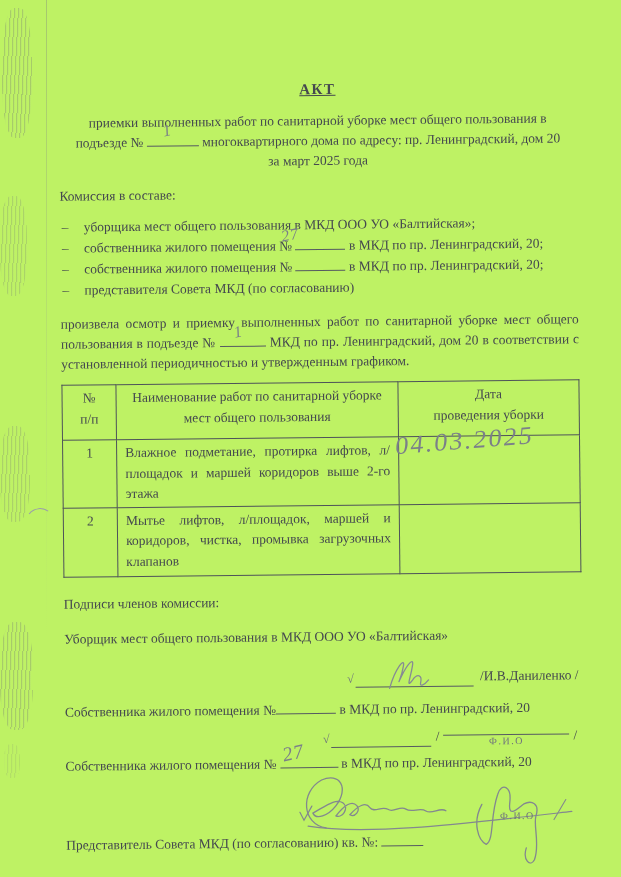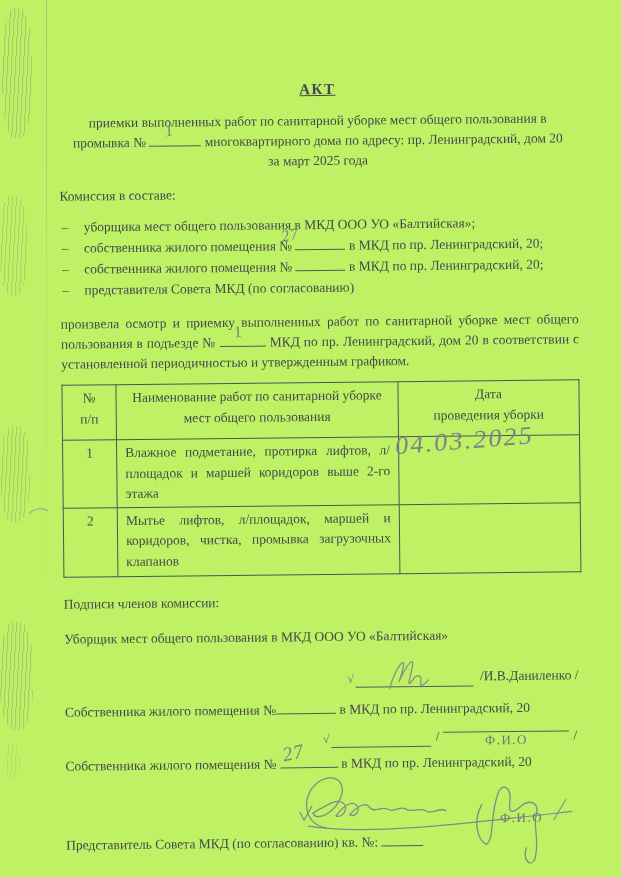--- a/index.html
+++ b/index.html
@@ -81,21 +81,21 @@
   .sig-heading{margin:17px 0 0 0;}
   .cleaner-title{margin:15px 0 0 0;}
   .sig-row{
     margin:16px 0 0 auto;display:flex;align-items:flex-end;justify-content:flex-end;
     position:relative;
   }
   .tick{color:#6e737c;font-size:12px;margin-right:2px;}
   .sig-line{display:inline-block;border-bottom:1px solid #565b62;position:relative;}
   .blank-stack{display:inline-flex;flex-direction:column;align-items:center;}
   .fio{
-    font-size:13px;letter-spacing:1.5px;color:#70757d;margin-top:1px;line-height:1;font-family:Liberation Serif, serif;
+    font-size:10px;letter-spacing:1.5px;color:#70757d;margin-top:1px;line-height:1;font-family:Liberation Serif, serif;
   }
   .slash{margin:0 4px;}
   .owner-line{margin:12px 0 0 0;position:relative;}
   .sig-svg{position:absolute;pointer-events:none;}
   .rep-line{margin:58px 0 0 0;}
 </style>
 </head>
 <body>
 
 <div class="sheet">
@@ -107,21 +107,21 @@
   <div class="smudge" style="left:4px;top:744px;width:16px;height:34px;opacity:.5;"></div>
   <div class="fold-line"></div>
   <div class="arc-mark"></div>
 
   <div class="content">
 
     <div class="title">АКТ</div>
 
     <div class="center-line">приемки выполненных работ по санитарной уборке мест общего пользования в</div>
     <div class="center-line">
-      <span>промывка №</span>
+      <span>подъезде №</span>
       <span class="blank" style="width:52px;">
         <span class="hand hand-no" style="top:-15px;left:16px;">1</span>
       </span>
       <span>многоквартирного дома по адресу: пр. Ленинградский, дом 20</span>
     </div>
     <div class="center-line">за март 2025 года</div>
 
     <div class="commission-heading">Комиссия в составе:</div>
 
     <ul class="members">

